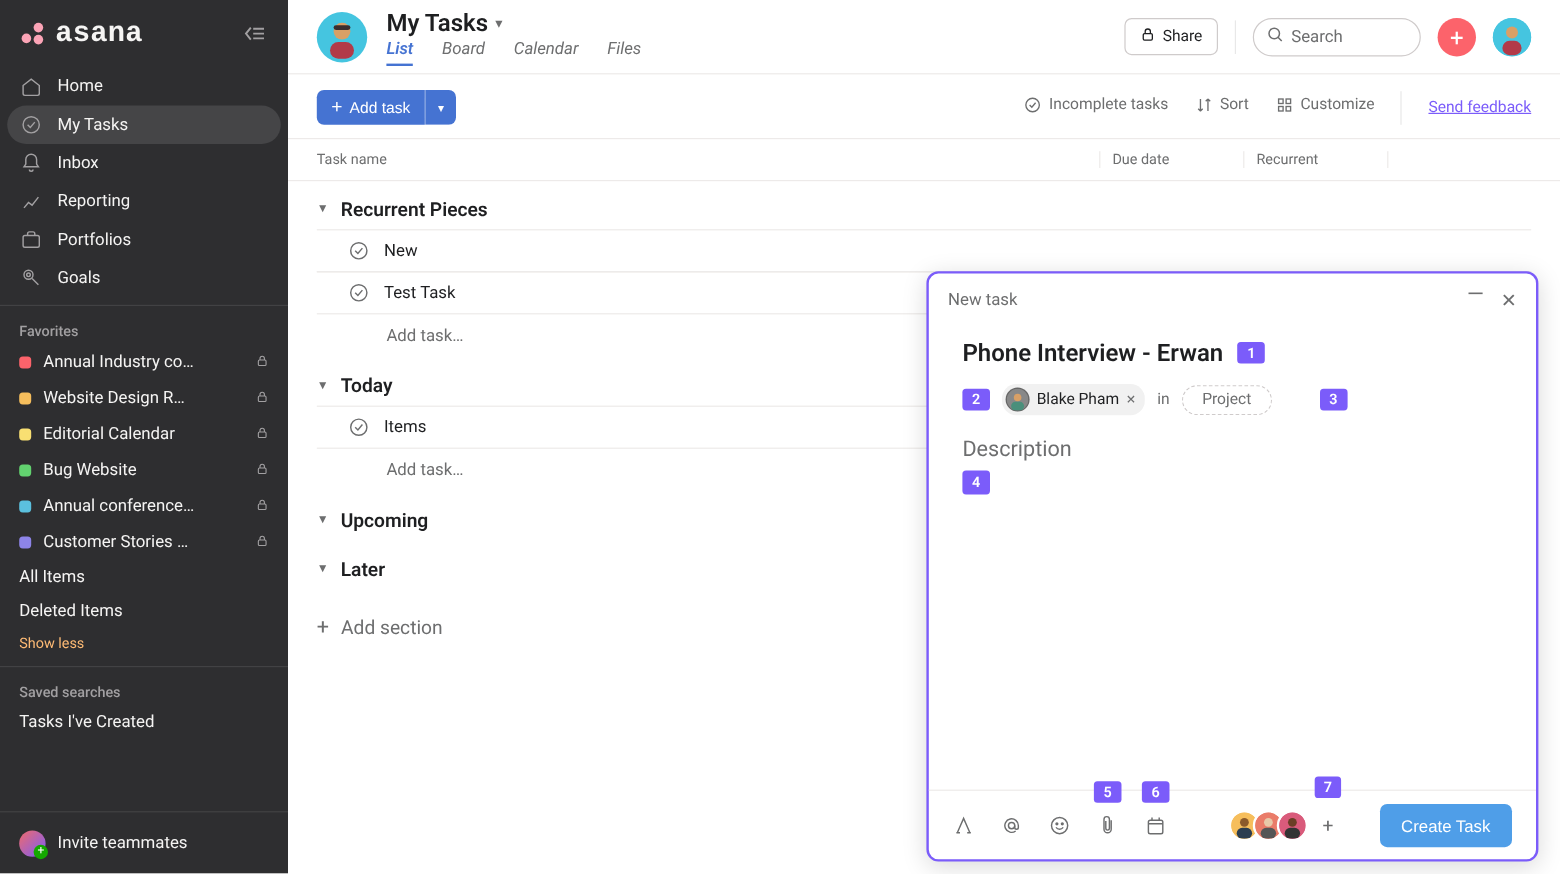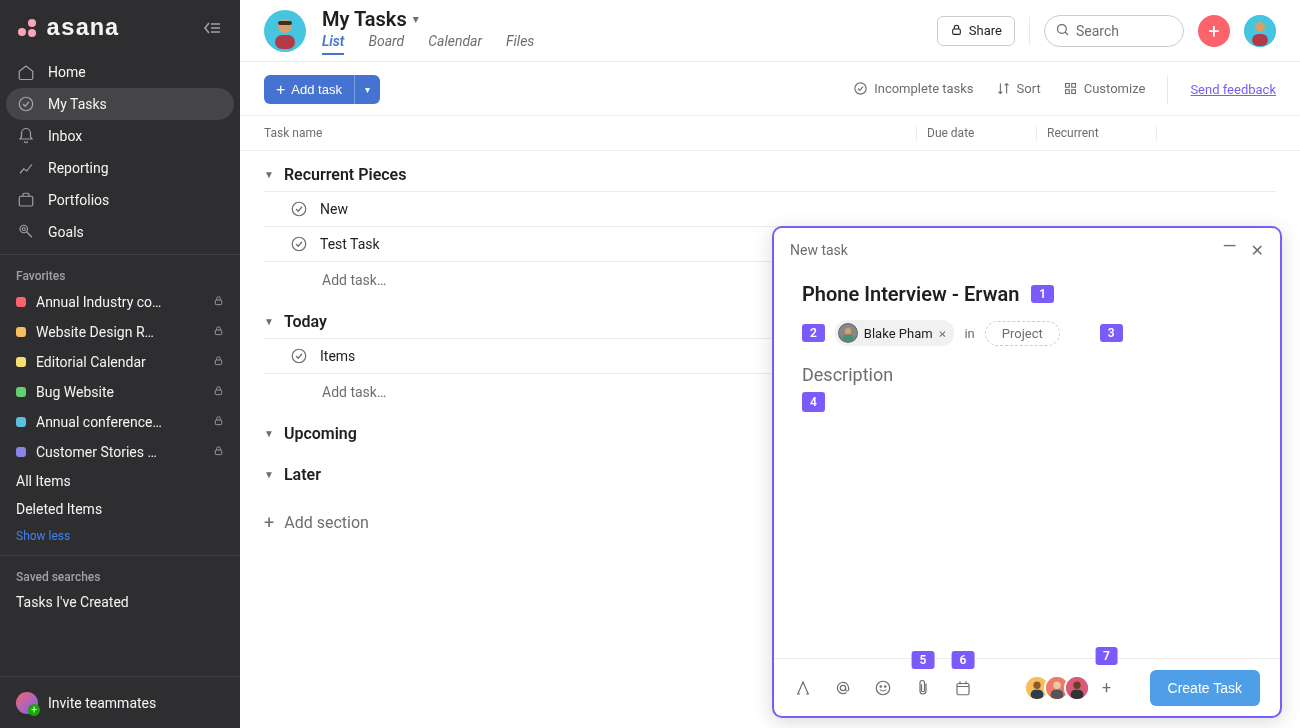--- a/index.html
+++ b/index.html
@@ -25,21 +25,21 @@
   .side-items li.active { background:#454547; border-radius:16px; margin:0 6px; padding:0 10px; }
   .section-title { color:#a2a0a2; font-size:12px; padding:8px 16px 4px; font-weight:500; }
   .hr { height:1px; background:#424244; margin:6px 0; }
 
   .fav-item { height:30px; display:flex; align-items:center; padding:0 16px; gap:10px; cursor:pointer; }
   .fav-dot { width:10px; height:10px; border-radius:3px; }
   .fav-item .lock { margin-left:auto; color:#a2a0a2; font-size:11px; }
   .fav-label { white-space:nowrap; overflow:hidden; text-overflow:ellipsis; max-width:140px; }
 
   .plain-item { padding:6px 16px; cursor:pointer; }
-  .showless { color:#3b82f6; font-size:12px; padding:6px 16px; }
+  .showless { color:#fdba74; font-size:12px; padding:6px 16px; }
 
   .invite { margin-top:auto; border-top:1px solid #424244; height:52px; display:flex; align-items:center; padding:0 16px; gap:10px; cursor:pointer; }
   .invite .badge { width:22px; height:22px; border-radius:50%; background:linear-gradient(135deg,#f06a6a,#7b5cfa); position:relative; }
   .invite .badge:after { content:"+"; position:absolute; right:-2px; bottom:-2px; background:#14A800; color:#fff; border-radius:50%; width:12px; height:12px; font-size:10px; line-height:12px; text-align:center; }
 
   
   .main { flex:1; display:flex; flex-direction:column; height:100%; }
   .header { display:flex; align-items:center; padding:10px 24px; border-bottom:1px solid #edeae9; height:62px; gap:16px; }
   .avatar-big { width:42px; height:42px; border-radius:50%; background:#45c5e0; display:flex; align-items:center; justify-content:center; overflow:hidden; }
   .avatar-big svg { width:40px; height:40px; }

